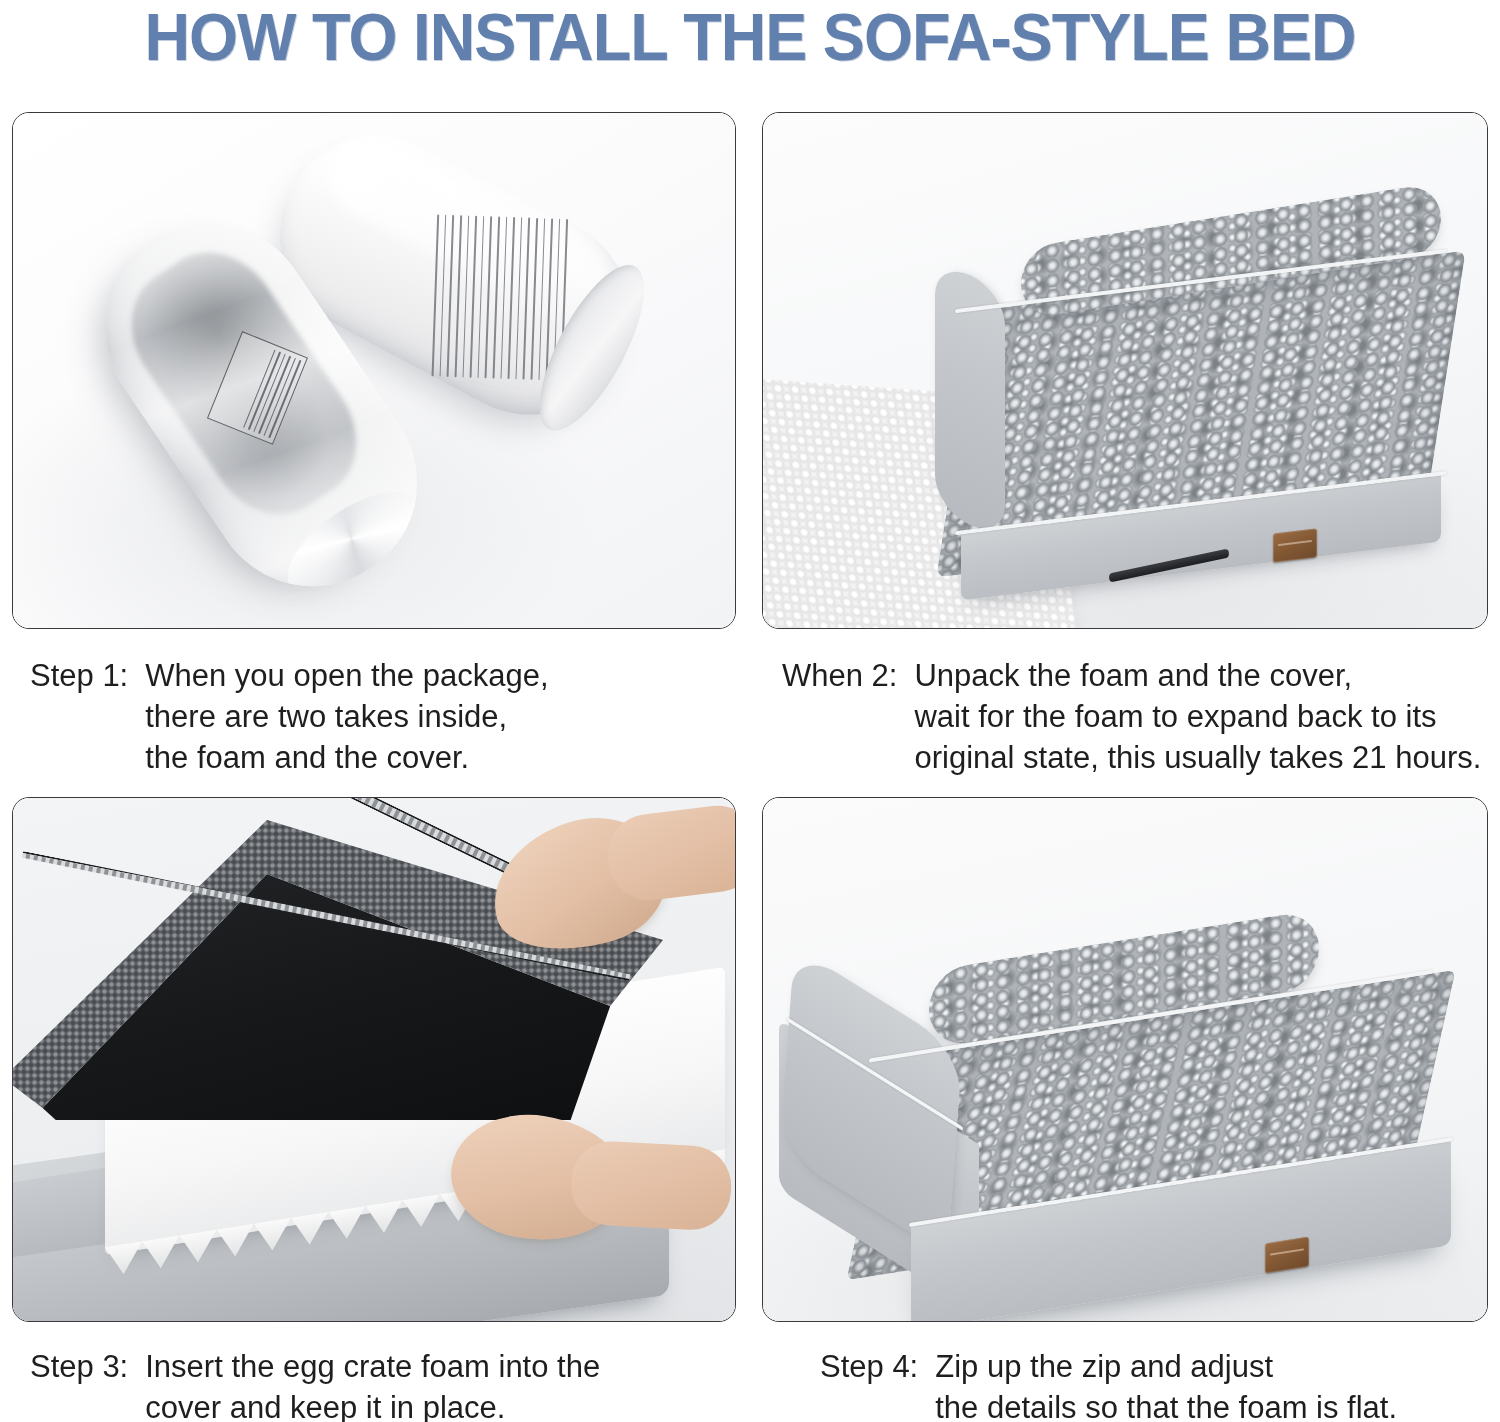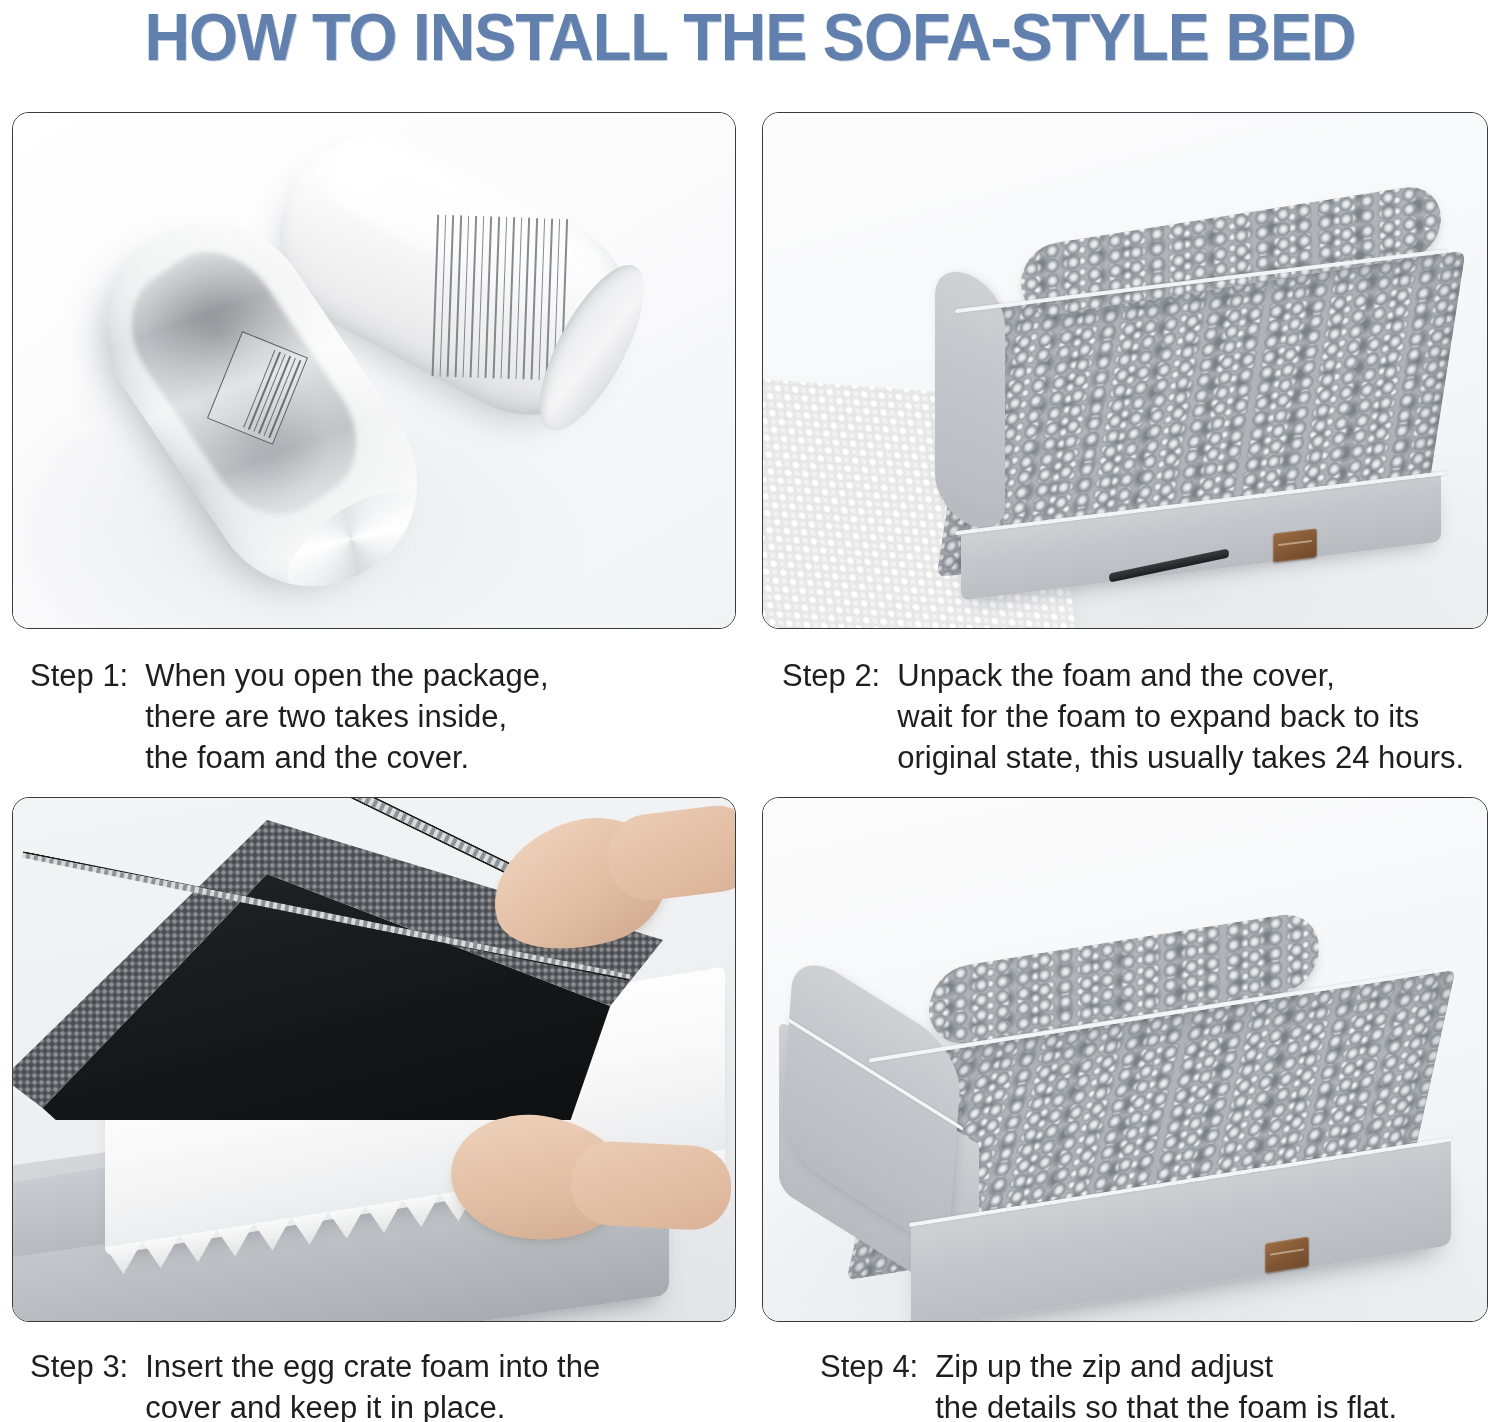--- a/index.html
+++ b/index.html
@@ -510,24 +510,24 @@
   </div>
 
   <div class="caption cap1">
     <span class="step-label">Step 1:</span>
     <span class="step-body">When you open the package,
 there are two takes inside,
 the foam and the cover.</span>
   </div>
 
   <div class="caption cap2">
-    <span class="step-label">Step 2:</span>
+    <span class="step-label">When 2:</span>
     <span class="step-body">Unpack the foam and the cover,
 wait for the foam to expand back to its
-original state, this usually takes 24 hours.</span>
+original state, this usually takes 21 hours.</span>
   </div>
 
   <div class="caption cap3">
     <span class="step-label">Step 3:</span>
     <span class="step-body">Insert the egg crate foam into the
 cover and keep it in place.</span>
   </div>
 
   <div class="caption cap4">
     <span class="step-label">Step 4:</span>

